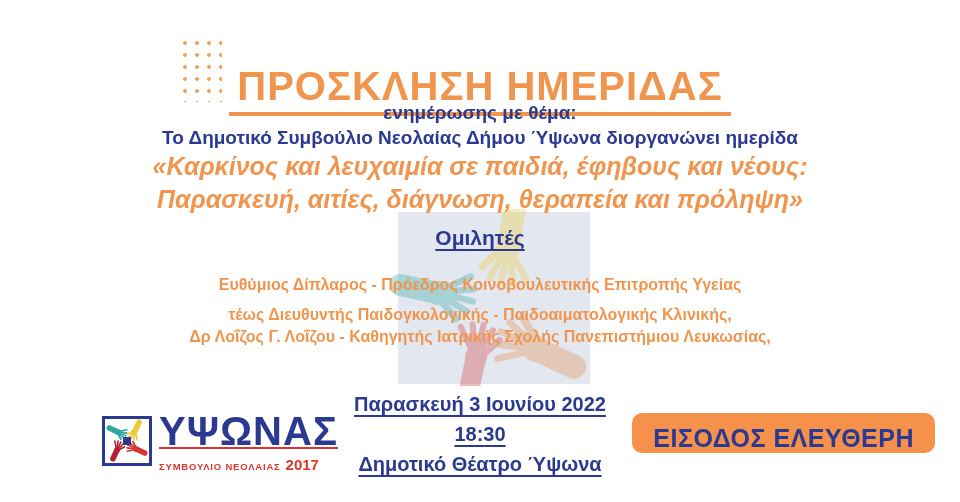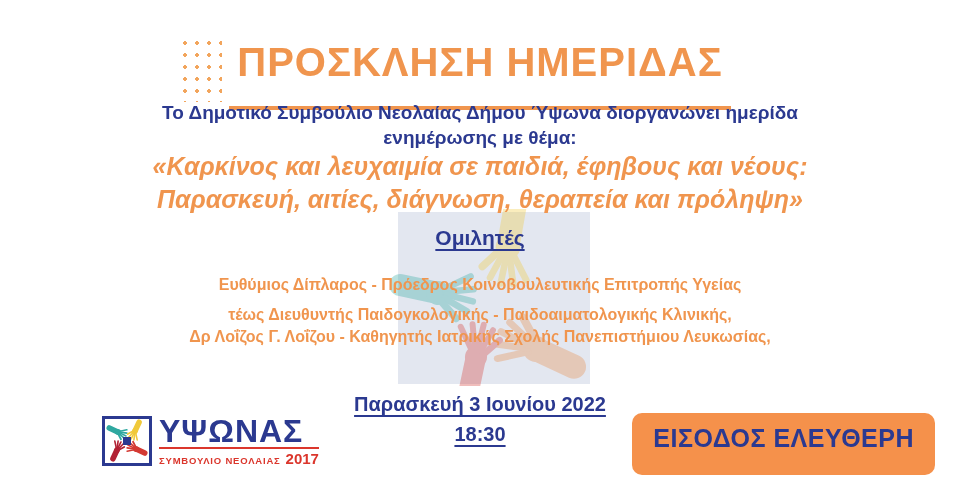--- a/index.html
+++ b/index.html
@@ -44,21 +44,22 @@
   .content { position: relative; z-index: 1; }
 
   .title { top: 40px; }
   .title span {
     display: inline-block;
     color: var(--orange);
     font-size: 40px;
     font-weight: bold;
     letter-spacing: 1px;
     border-bottom: 4px solid var(--orange);
-    padding: 0 8px 21px 8px;
+    padding: 0 8px 3px 8px;
+    margin-top: 24px;
   }
   .intro {
     top: 100px;
     color: var(--navy);
     font-size: 19px;
     font-weight: bold;
     line-height: 25px;
   }
   .theme {
     top: 150px;
@@ -112,29 +113,29 @@
     left: 102px; top: 416px;
     display: flex;
     align-items: flex-start;
     gap: 7px;
     z-index: 1;
   }
   .logo-square { display: block; }
   .logo-text { display: flex; flex-direction: column; }
   .logo-name {
     color: var(--navy);
-    font-size: 32px;
+    font-size: 40px;
     font-weight: bold;
     line-height: 30px;
     letter-spacing: 1px;
   }
   .logo-subrow {
     border-top: 2px solid var(--red);
     margin-top: 1px;
-    padding-top: 1px;
+    padding-top: 7px;
     display: flex;
     align-items: baseline;
     gap: 5px;
   }
   .logo-subtitle {
     color: var(--red);
     font-size: 9.5px;
     font-weight: bold;
     letter-spacing: 0.8px;
   }
@@ -146,21 +147,21 @@
 
   
   .entry-badge {
     position: absolute;
     right: 25px; top: 413px;
     background: var(--badge-orange);
     color: var(--navy);
     font-size: 25px;
     font-weight: bold;
     letter-spacing: 0.5px;
-    padding: 11px 21px 22px 21px;
+    padding: 11px 21px 0 21px;
     border-radius: 10px;
     z-index: 1;
   }
 </style>
 </head>
 <body>
 
 <div class="poster" style="--orange: #F0954E; --navy: #2B3990; --red: #DB362C; --badge-orange: #F5914B;">
 
   <svg width="0" height="0" style="position:absolute" aria-hidden="true">
@@ -189,22 +190,22 @@
     </svg>
   </div>
 
   <div class="content">
 
     <div class="centered title">
       <span>ΠΡΟΣΚΛΗΣΗ ΗΜΕΡΙΔΑΣ</span>
     </div>
 
     <div class="centered intro">
+      <div>ενημέρωσης με θέμα:</div>
       <div>Το Δημοτικό Συμβούλιο Νεολαίας Δήμου Ύψωνα διοργανώνει ημερίδα</div>
-      <div>ενημέρωσης με θέμα:</div>
     </div>
 
     <div class="centered theme">
       <div>«Καρκίνος και λευχαιμία σε παιδιά, έφηβους και νέους:</div>
       <div>Παρασκευή, αιτίες, διάγνωση, θεραπεία και πρόληψη»</div>
     </div>
 
     <div class="centered speakers-heading">
       <span>Ομιλητές</span>
     </div>
@@ -212,20 +213,21 @@
     <div class="centered speaker1">Ευθύμιος Δίπλαρος - Πρόεδρος Κοινοβουλευτικής Επιτροπής Υγείας</div>
 
     <div class="centered speaker2">
       <div>τέως Διευθυντής Παιδογκολογικής - Παιδοαιματολογικής Κλινικής,</div>
       <div>Δρ Λοΐζος Γ. Λοΐζου - Καθηγητής Ιατρικής Σχολής Πανεπιστήμιου Λευκωσίας,</div>
     </div>
 
     <div class="centered date-block">
       <div class="dline"><span>Παρασκευή 3 Ιουνίου 2022</span></div>
       <div class="dline"><span>18:30</span></div>
+      <div class="dline"><span>Δημοτικό Θέατρο Ύψωνα</span></div>
     </div>
 
   </div>
 
   <div class="footer-logo">
     <svg class="logo-square" width="50" height="50" viewBox="0 0 50 50">
       <rect x="1.5" y="1.5" width="47" height="47" fill="#ffffff" stroke="#2B3990" stroke-width="3"></rect>
       <use href="#hand" style="color:#2FA8A0" transform="translate(16,16) rotate(25) scale(0.23)"></use>
       <use href="#hand" style="color:#F0C93A" transform="translate(33,15) rotate(115) scale(0.23)"></use>
       <use href="#hand" style="color:#D43A34" transform="translate(34,33) rotate(205) scale(0.23)"></use>

